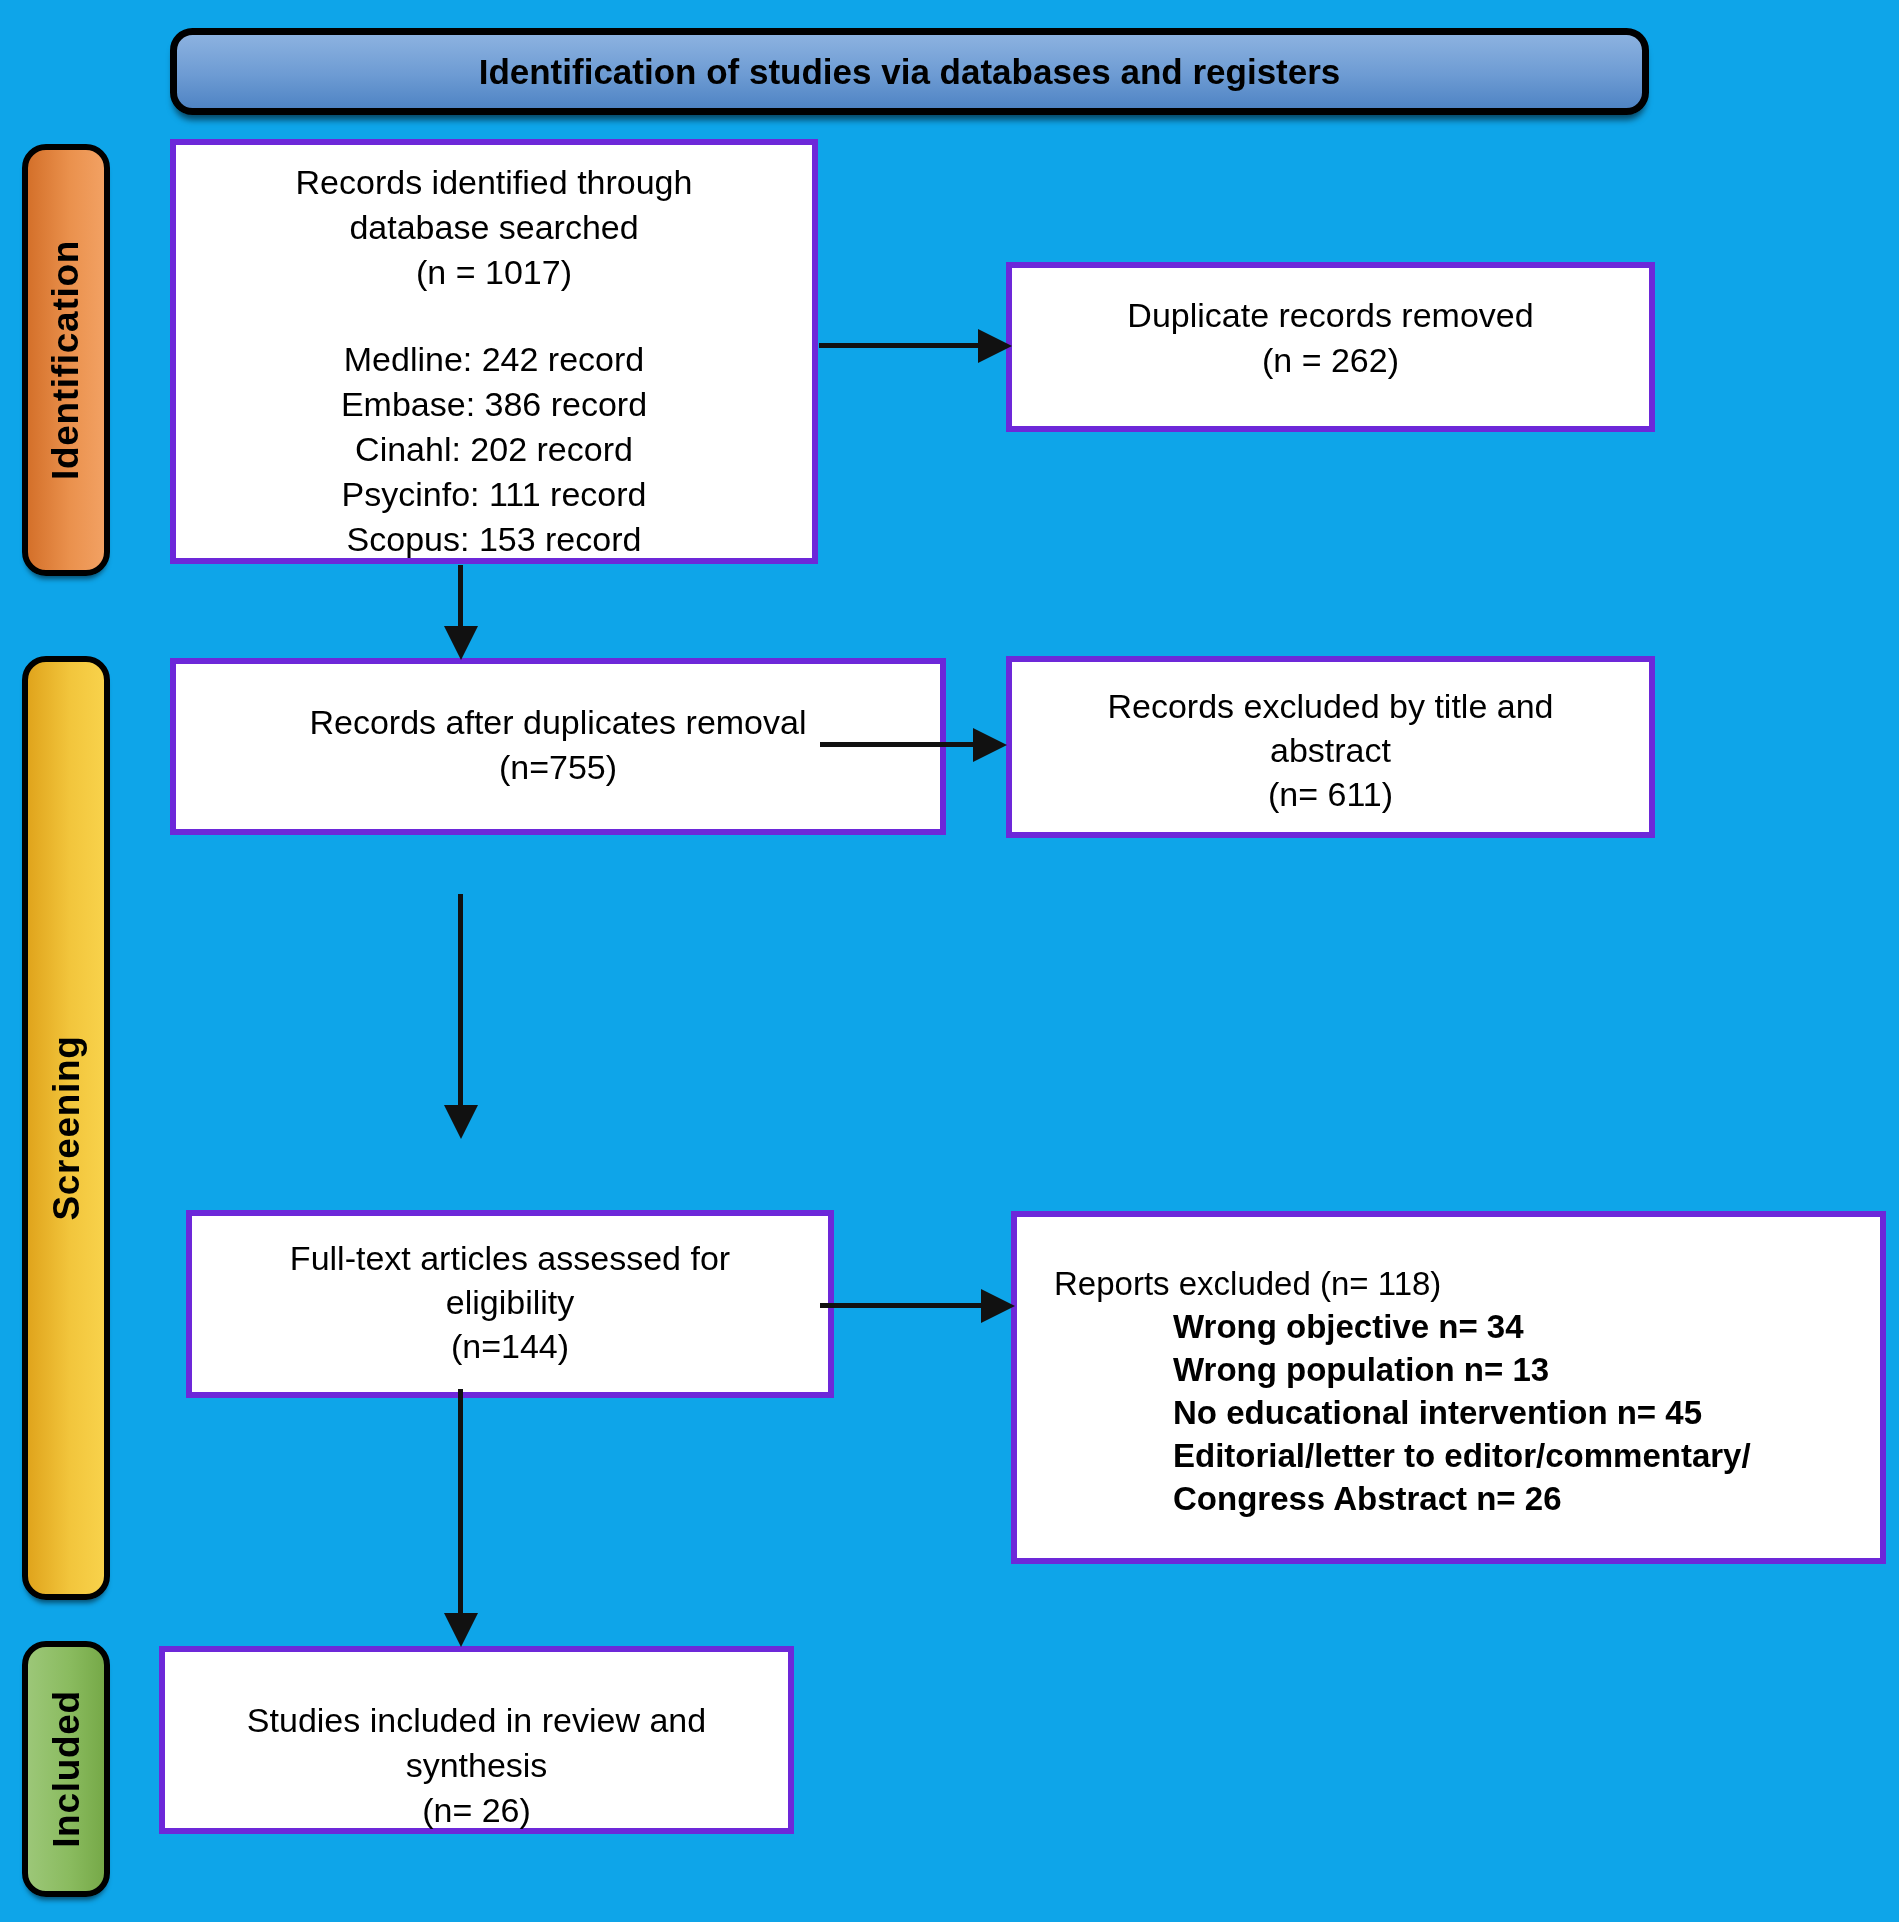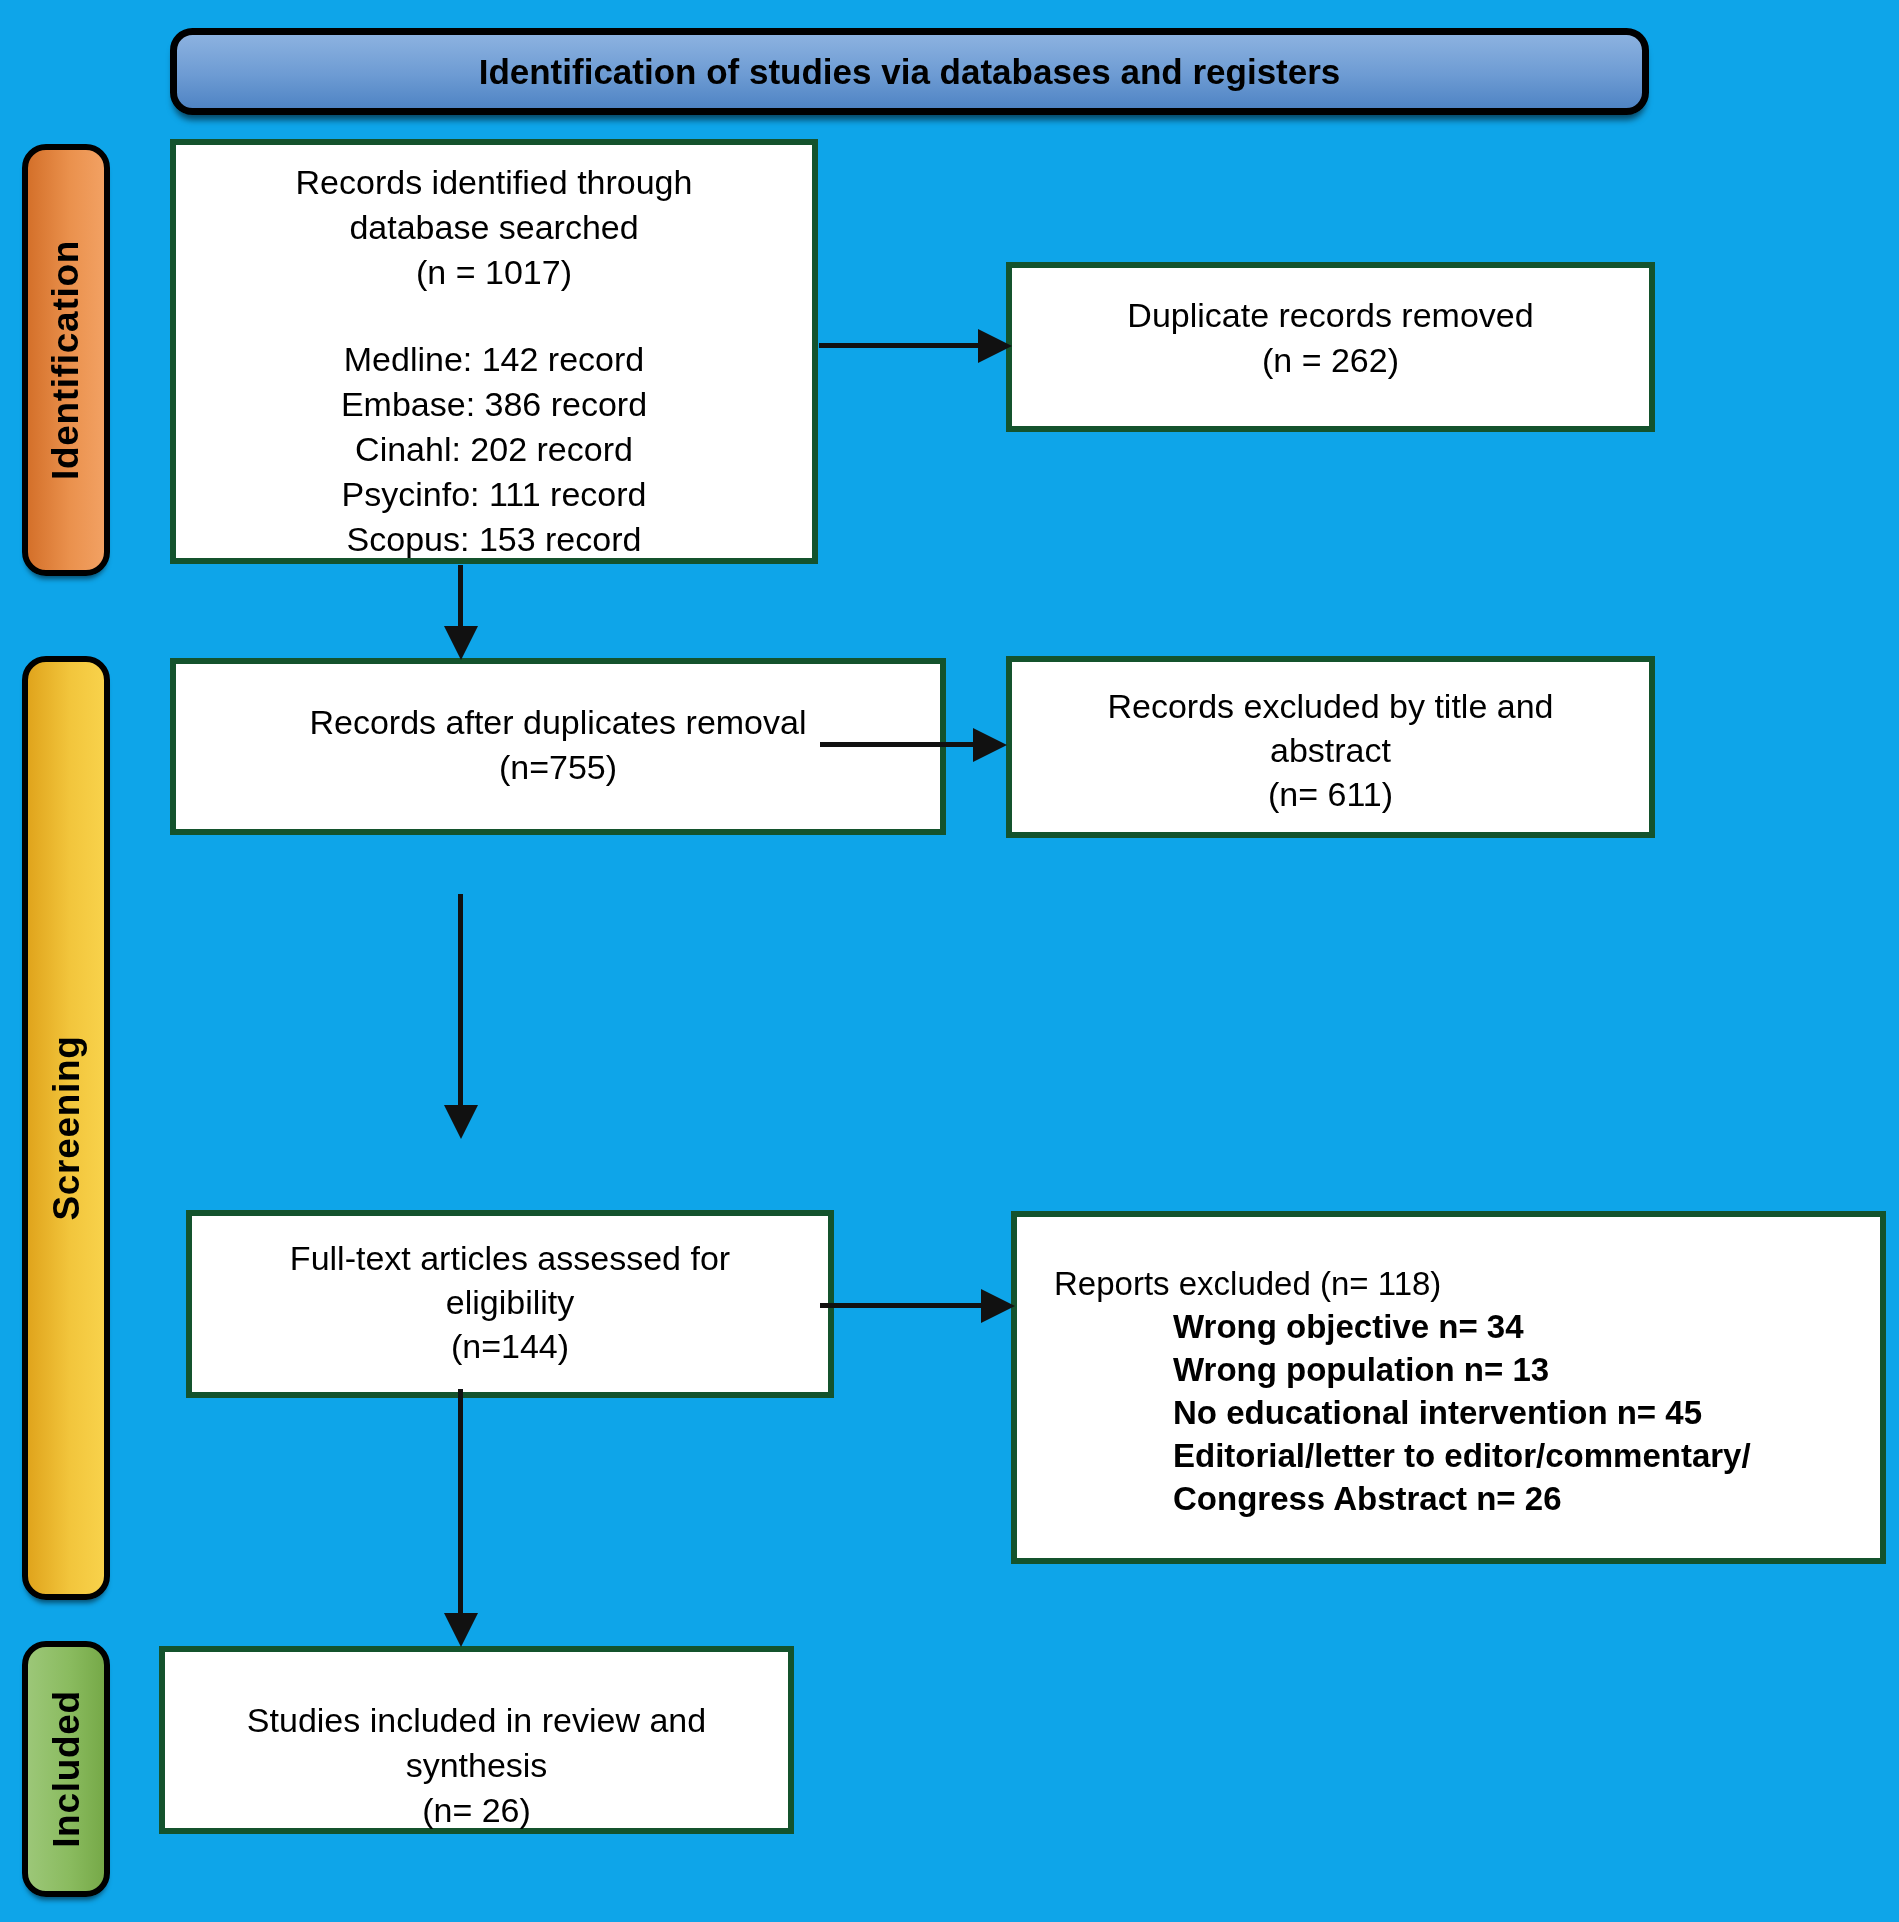--- a/index.html
+++ b/index.html
@@ -29,21 +29,21 @@
   .stage span{
     transform:rotate(-90deg);white-space:nowrap;
     font-size:37px;font-weight:bold;letter-spacing:0.7px;
   }
   .stage-identification{top:144px;height:432px;background:linear-gradient(90deg,#d4702a 0%,#ea914d 55%,#f2a163 100%);}
   .stage-screening{top:656px;height:944px;background:linear-gradient(90deg,#e0a41c 0%,#f2c53c 55%,#f8d24b 100%);}
   .stage-included{top:1641px;height:256px;background:linear-gradient(90deg,#9cc778 0%,#8abb5f 55%,#76a948 100%);}
   
   .box{
     position:absolute;box-sizing:border-box;
-    background:#ffffff;border:6px solid #14532d;
+    background:#ffffff;border:6px solid #6d28d9;
     text-align:center;font-size:34px;line-height:45px;
   }
   .b1{left:170px;top:139px;width:648px;height:425px;padding-top:15px;}
   .b1 .sources{margin-top:42px;}
   .b2{left:1006px;top:262px;width:649px;height:170px;padding-top:25.4px;}
   .b3{left:170px;top:658px;width:776px;height:177px;padding-top:36px;}
   .b4{left:1006px;top:656px;width:649px;height:182px;padding-top:22.4px;line-height:44px;}
   .b5{left:186px;top:1210px;width:648px;height:188px;padding-top:20px;line-height:44px;}
   .b6{
     left:1011px;top:1211px;width:875px;height:353px;
@@ -89,21 +89,21 @@
   </div>
   <div class="stage stage-included">
     <span>Included</span>
   </div>
 
   <div class="box b1">
     <div>Records identified through</div>
     <div>database searched</div>
     <div>(n = 1017)</div>
     <div class="sources">
-      <div>Medline: 142 record</div>
+      <div>Medline: 242 record</div>
       <div>Embase: 386 record</div>
       <div>Cinahl: 202 record</div>
       <div>Psycinfo: 111 record</div>
       <div>Scopus: 153 record</div>
     </div>
   </div>
 
   <div class="box b2">
     <div>Duplicate records removed</div>
     <div>(n = 262)</div>

